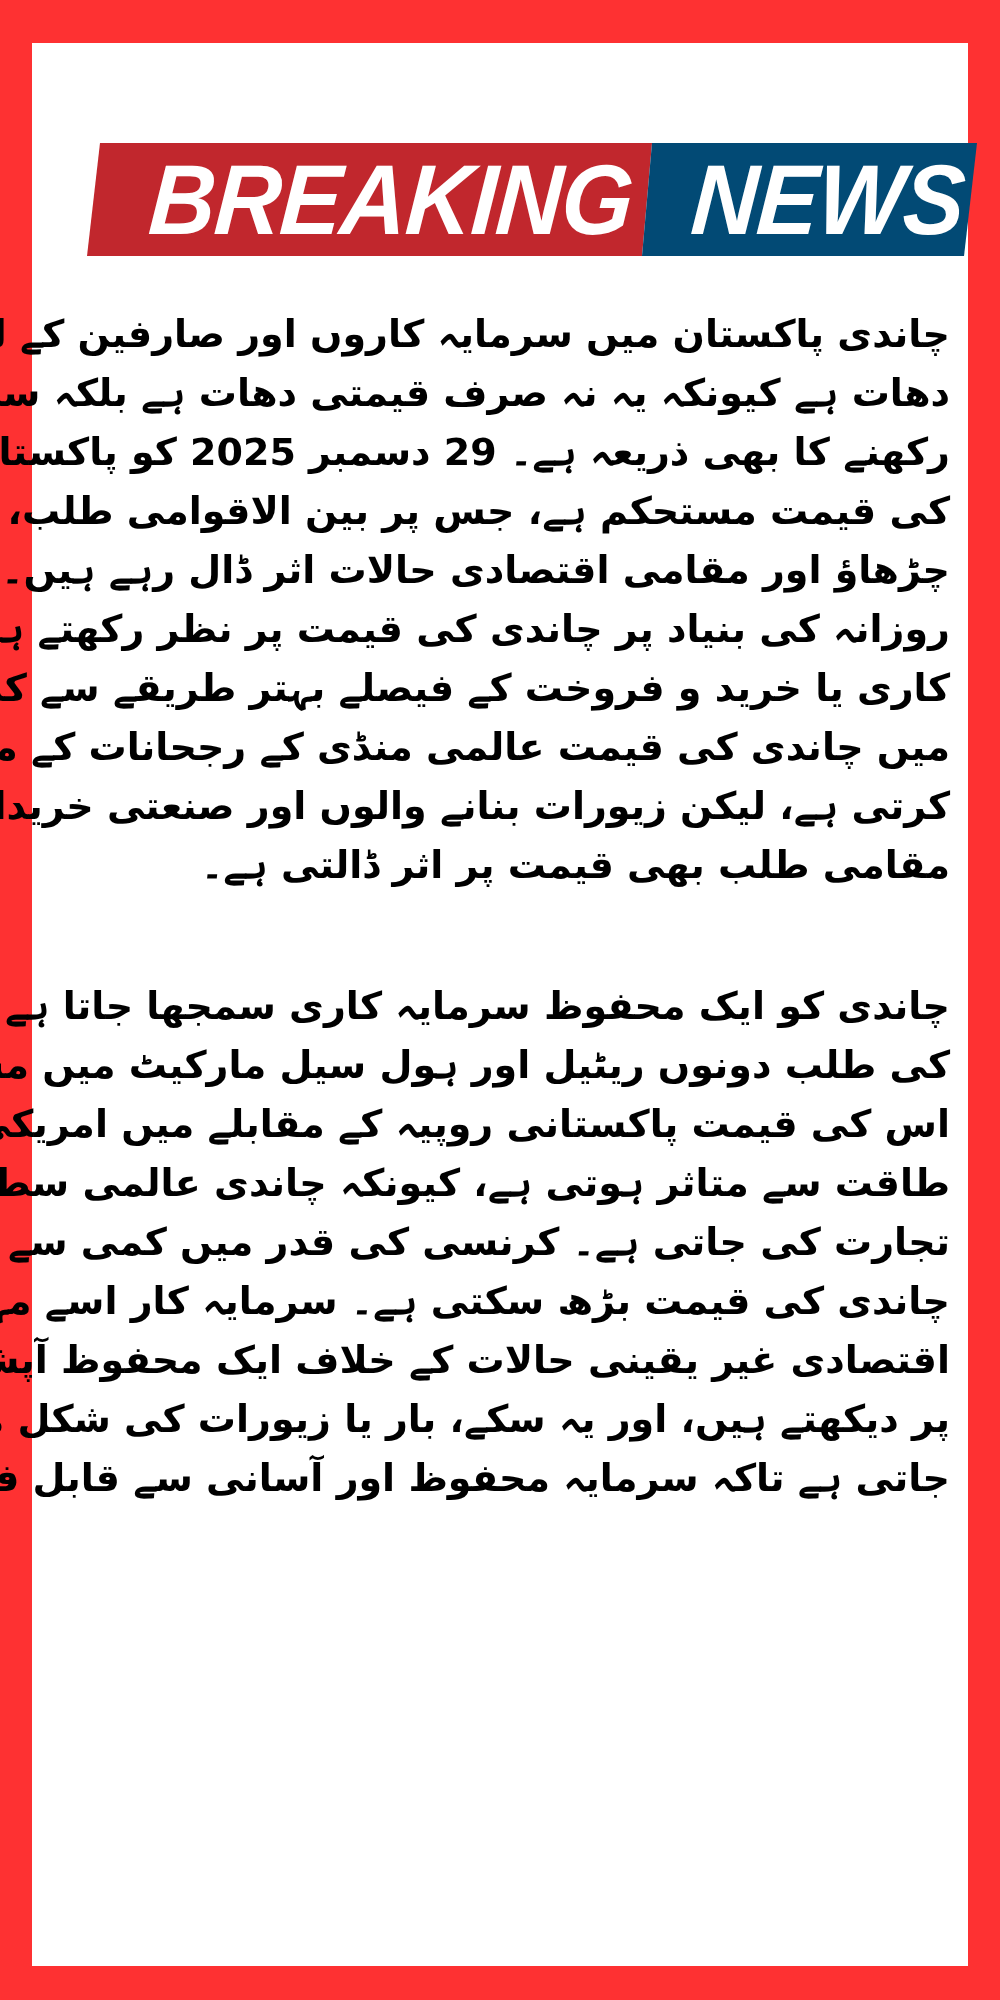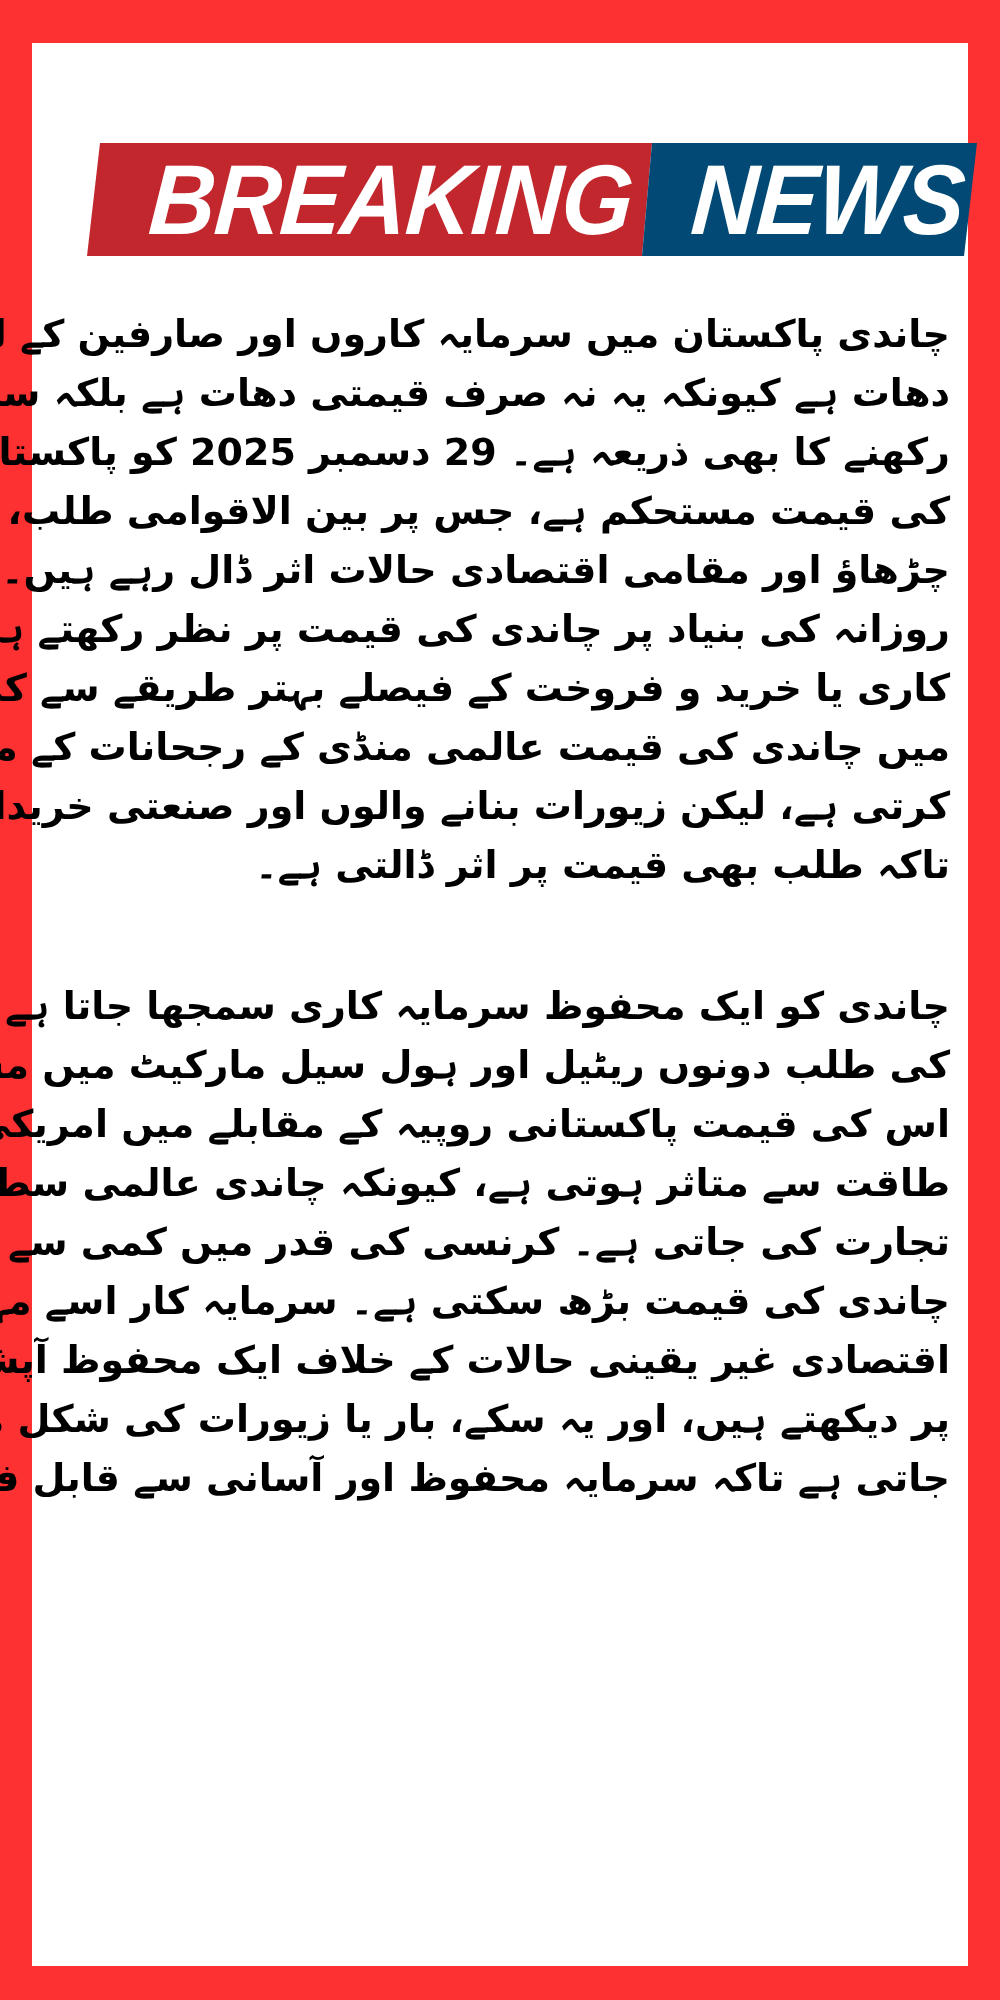--- a/index.html
+++ b/index.html
@@ -101,21 +101,21 @@
     <p class="para">
       <span class="line">چاندی پاکستان میں سرمایہ کاروں اور صارفین کے لیے ایک اہم</span>
       <span class="line">دھات ہے کیونکہ یہ نہ صرف قیمتی دھات ہے بلکہ سرمایہ محفوظ</span>
       <span class="line">رکھنے کا بھی ذریعہ ہے۔ 29 دسمبر 2025 کو پاکستان میں چاندی</span>
       <span class="line">کی قیمت مستحکم ہے، جس پر بین الاقوامی طلب، کرنسی کے اتار</span>
       <span class="line">چڑھاؤ اور مقامی اقتصادی حالات اثر ڈال رہے ہیں۔ سرمایہ کار</span>
       <span class="line">روزانہ کی بنیاد پر چاندی کی قیمت پر نظر رکھتے ہیں تاکہ وہ سرمایہ</span>
       <span class="line">کاری یا خرید و فروخت کے فیصلے بہتر طریقے سے کر سکیں۔ پاکستان</span>
       <span class="line">میں چاندی کی قیمت عالمی منڈی کے رجحانات کے مطابق حرکت</span>
       <span class="line">کرتی ہے، لیکن زیورات بنانے والوں اور صنعتی خریداروں کی</span>
-      <span class="line">تاکہ طلب بھی قیمت پر اثر ڈالتی ہے۔</span>
+      <span class="line">مقامی طلب بھی قیمت پر اثر ڈالتی ہے۔</span>
     </p>
 
     <div class="para-gap"></div>
 
     <p class="para">
       <span class="line">چاندی کو ایک محفوظ سرمایہ کاری سمجھا جاتا ہے اور آج بھی اس</span>
       <span class="line">کی طلب دونوں ریٹیل اور ہول سیل مارکیٹ میں مستحکم ہے۔</span>
       <span class="line">اس کی قیمت پاکستانی روپیہ کے مقابلے میں امریکی ڈالر کی</span>
       <span class="line">طاقت سے متاثر ہوتی ہے، کیونکہ چاندی عالمی سطح پر ڈالر میں</span>
       <span class="line">تجارت کی جاتی ہے۔ کرنسی کی قدر میں کمی سے ملکی سطح پر</span>

